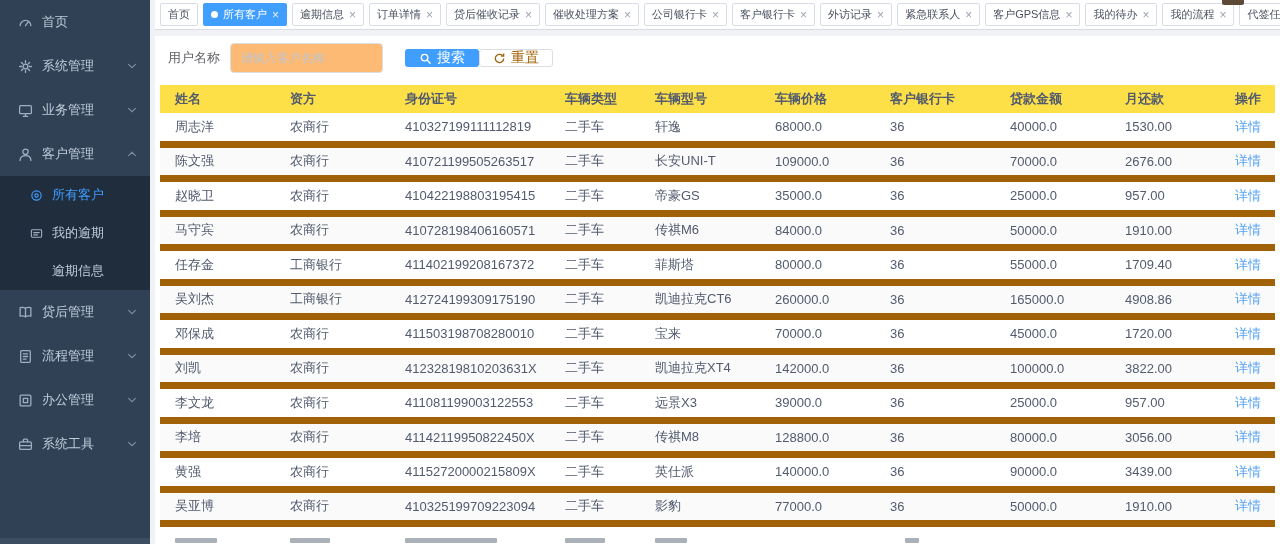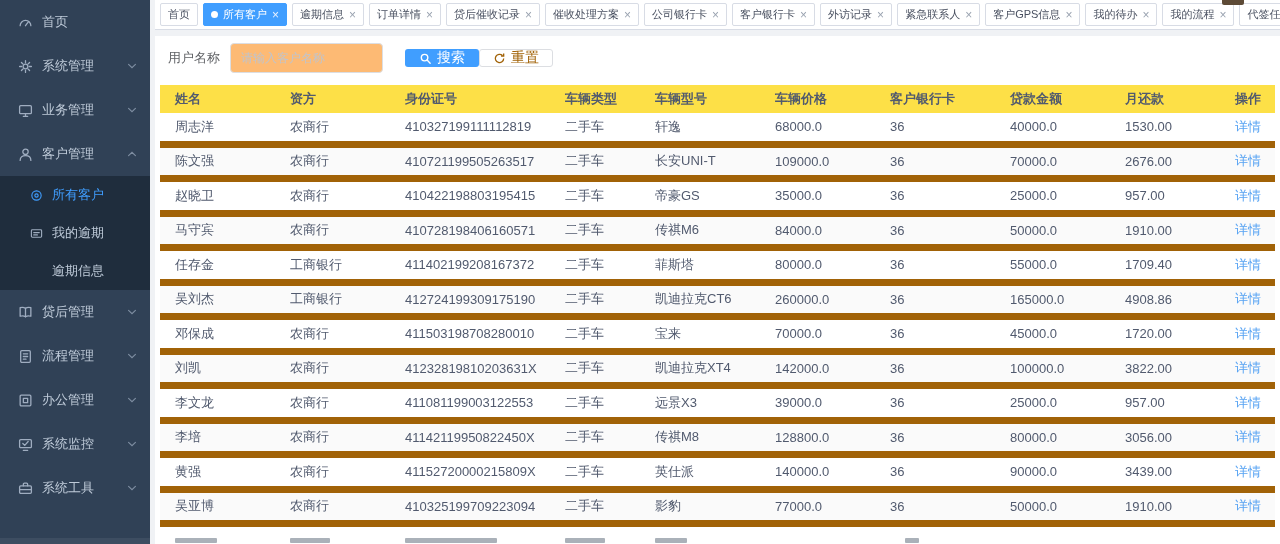--- a/index.html
+++ b/index.html
@@ -175,34 +175,20 @@
           </span>
         </div>
         <div class="side-item">
           <span class="micon">
             <svg viewBox="0 0 14 14" width="100%" height="100%">
               <rect x="2" y="2" width="10" height="10" rx="1" fill="none" stroke="currentColor" stroke-width="1.2" stroke-linecap="round" stroke-linejoin="round"></rect>
               <rect x="5" y="5" width="4" height="4" fill="none" stroke="currentColor" stroke-width="1.2" stroke-linecap="round" stroke-linejoin="round"></rect>
             </svg>
           </span>
           <span class="lbl">办公管理</span>
-          <span class="chev">
-            <svg viewBox="0 0 14 14" width="100%" height="100%">
-              <path d="M3 5l4 4 4-4" fill="none" stroke="currentColor" stroke-width="1.3" stroke-linecap="round"></path>
-            </svg>
-          </span>
-        </div>
-        <div class="side-item">
-          <span class="micon">
-            <svg viewBox="0 0 14 14" width="100%" height="100%">
-              <rect x="1.5" y="2.5" width="11" height="7.5" rx="1" fill="none" stroke="currentColor" stroke-width="1.2" stroke-linecap="round" stroke-linejoin="round"></rect>
-              <path d="M4.5 6l1.8 1.8L9.5 4.2M5 12.5h4" fill="none" stroke="currentColor" stroke-width="1.2" stroke-linecap="round" stroke-linejoin="round"></path>
-            </svg>
-          </span>
-          <span class="lbl">系统监控</span>
           <span class="chev">
             <svg viewBox="0 0 14 14" width="100%" height="100%">
               <path d="M3 5l4 4 4-4" fill="none" stroke="currentColor" stroke-width="1.3" stroke-linecap="round"></path>
             </svg>
           </span>
         </div>
         <div class="side-item">
           <span class="micon">
             <svg viewBox="0 0 14 14" width="100%" height="100%">
               <rect x="1.5" y="4.5" width="11" height="7" rx="1" fill="none" stroke="currentColor" stroke-width="1.2" stroke-linecap="round" stroke-linejoin="round"></rect>

